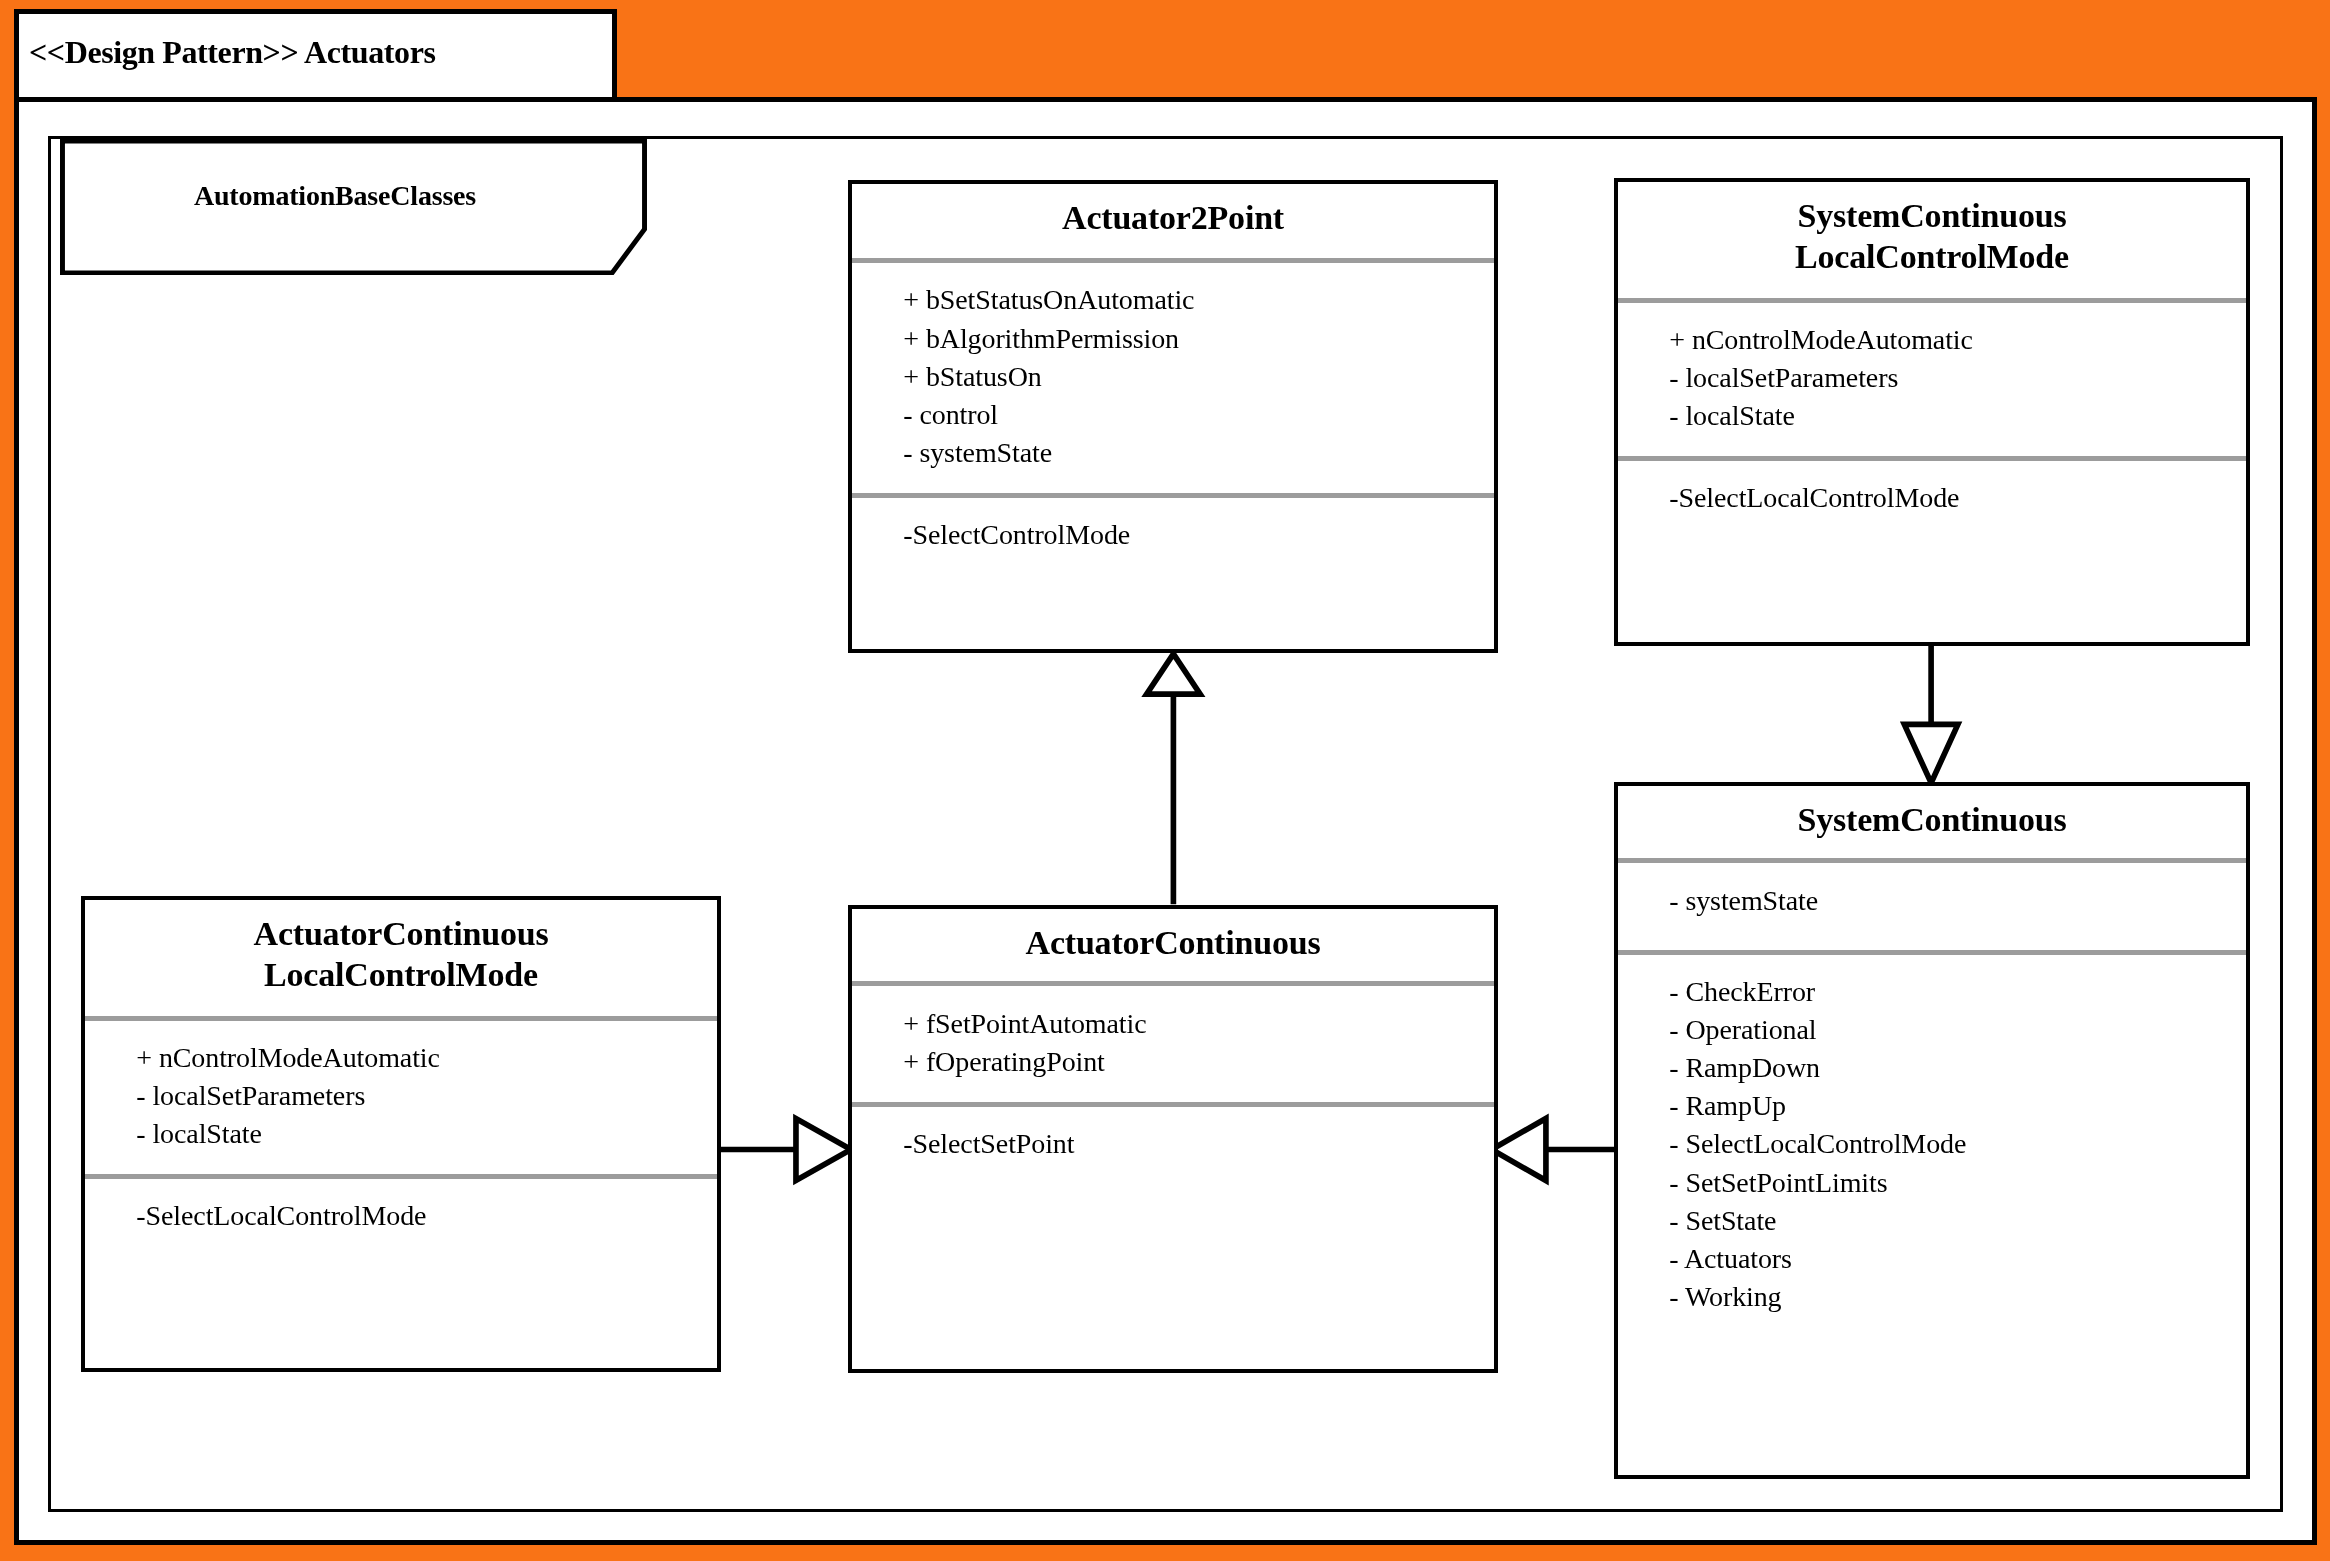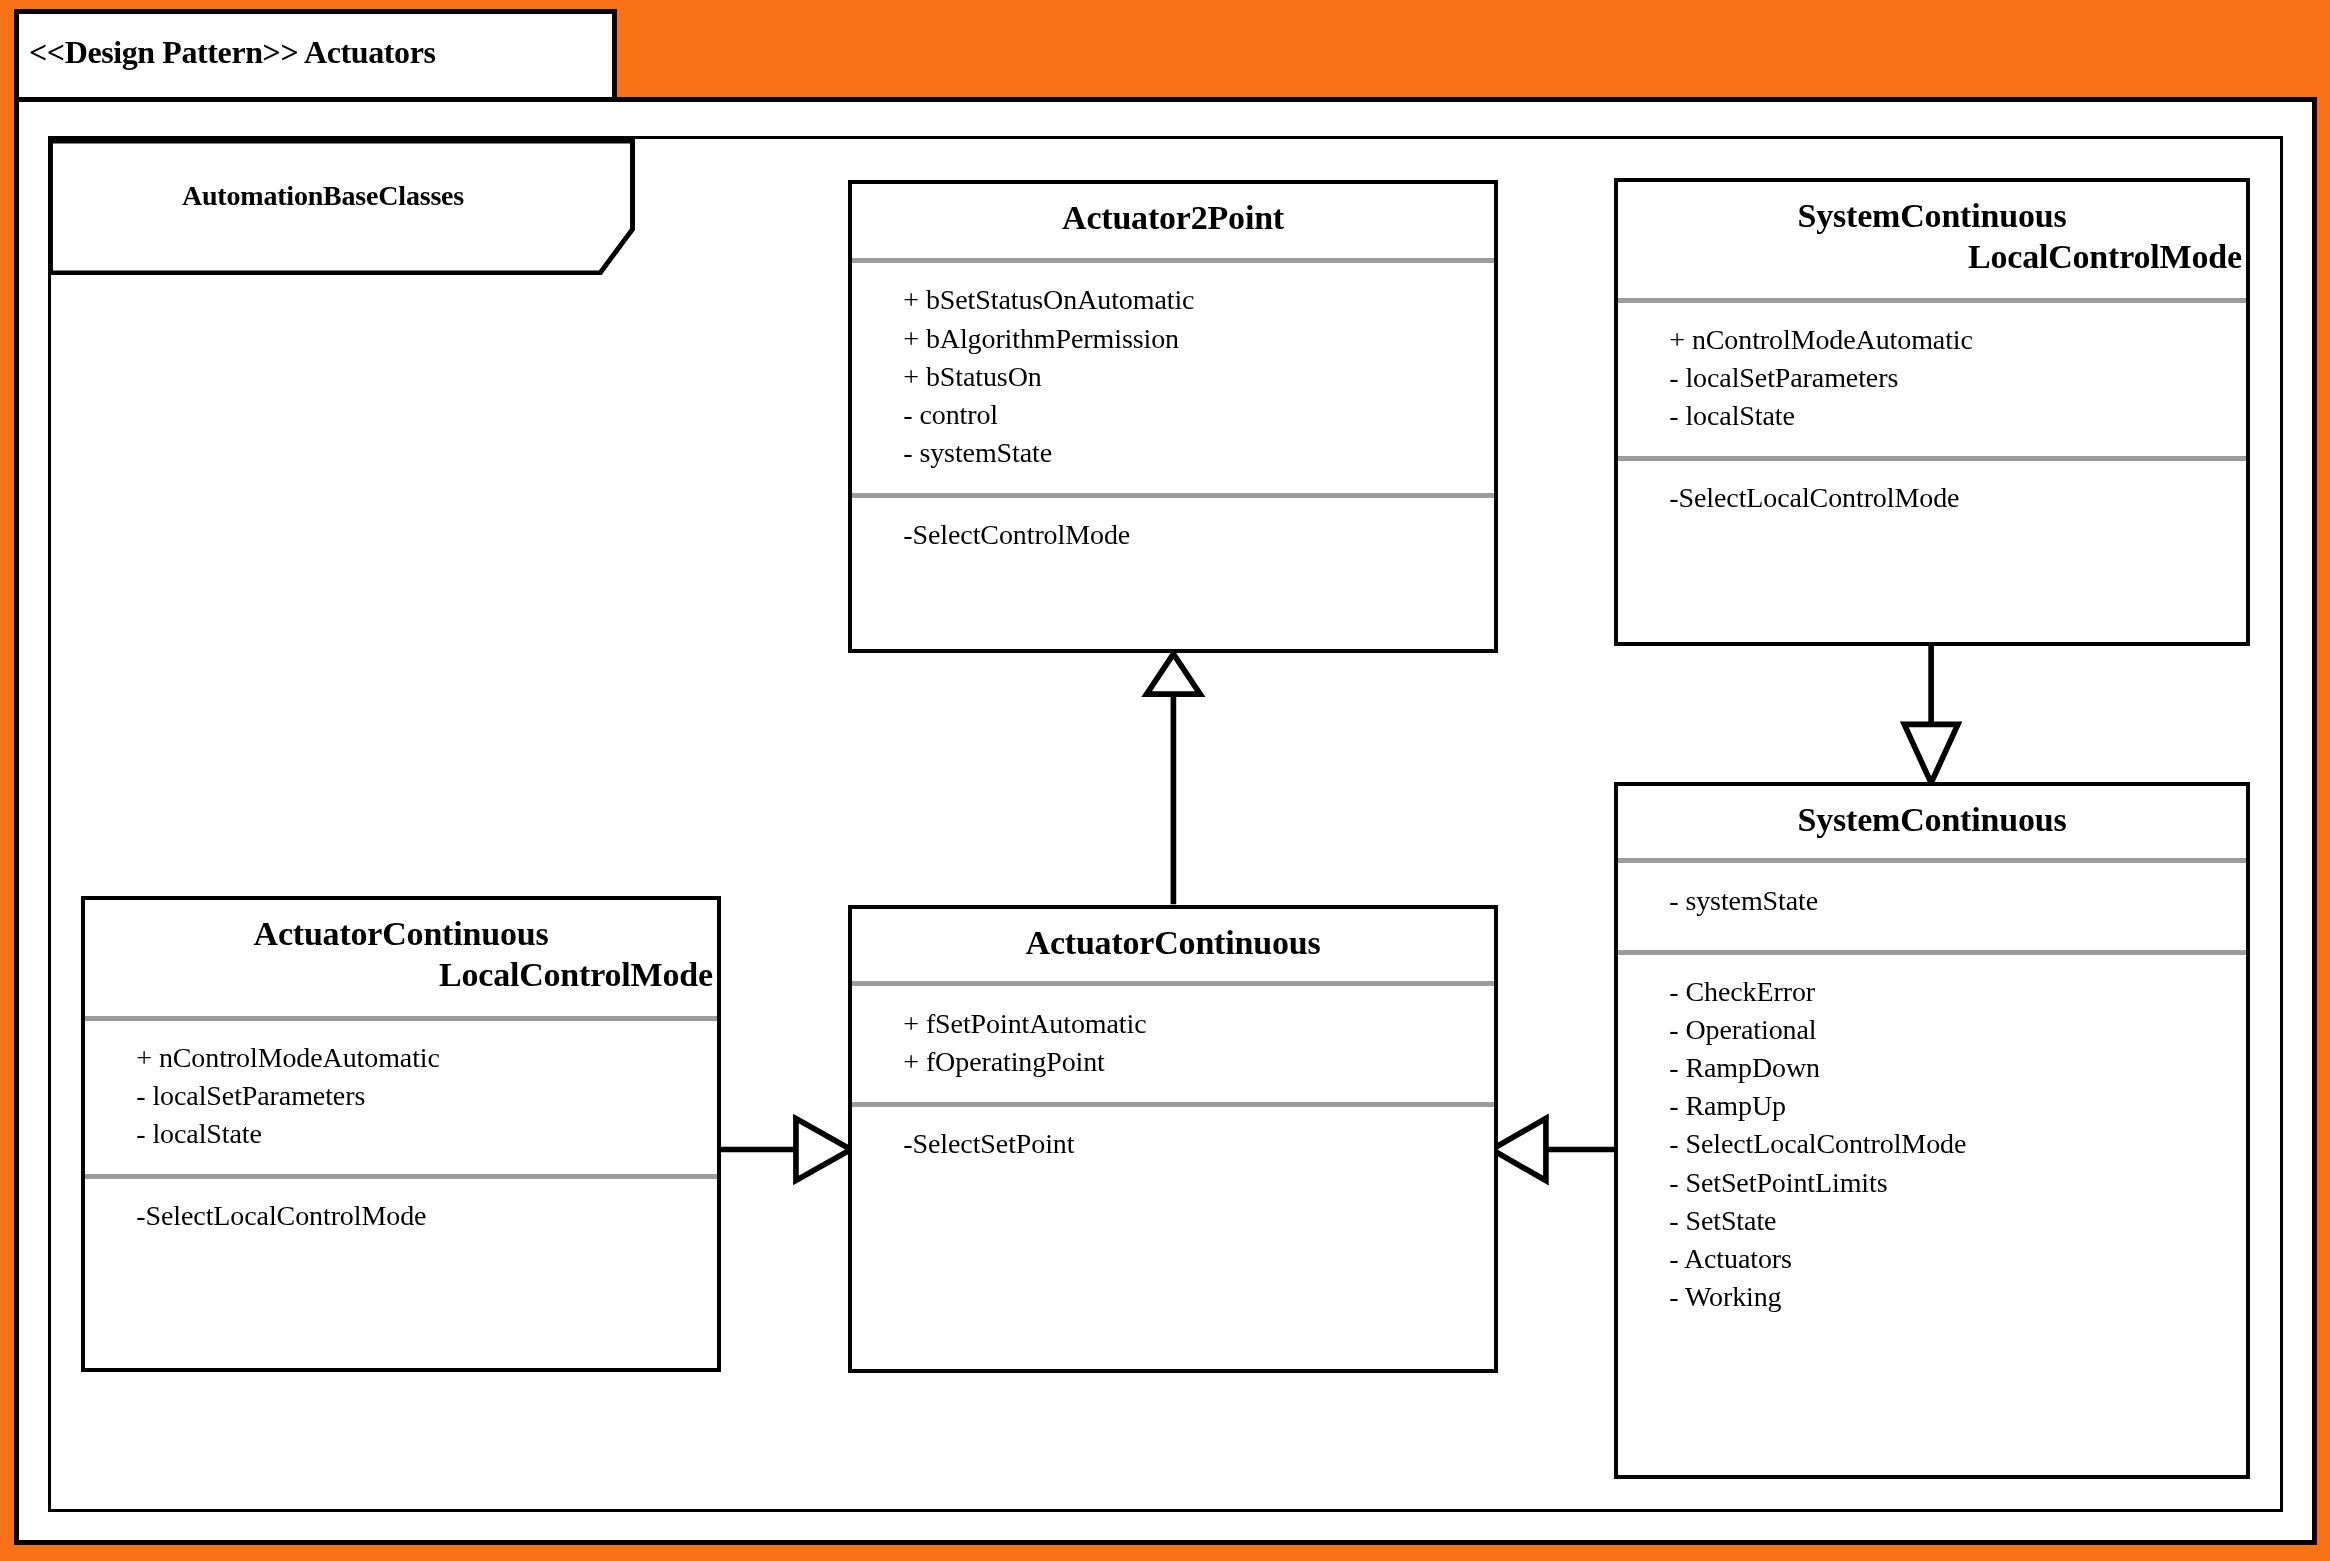--- a/index.html
+++ b/index.html
@@ -52,21 +52,21 @@
     width: 2235px; height: 1376px;
     border: 3.5px solid #000;
     box-sizing: border-box;
     background: #fff;
     z-index: 2;
   }
 
   
   .note-box {
     position: absolute;
-    left: 48px; top: 139px;
+    left: 60px; top: 139px;
     width: 547px; height: 136px;
     z-index: 4;
   }
   .note-box svg { display: block; }
   .note-label {
     position: absolute;
     left: 0; top: 41px;
     width: 550px;
     text-align: center;
     font-size: 28px;
@@ -83,21 +83,21 @@
     z-index: 5;
   }
   .cls-title {
     text-align: center;
     font-size: 34px;
     font-weight: bold;
     letter-spacing: -0.2px;
     line-height: 1.22;
     padding: 12.7px 4.2px 0 4.2px;
   }
-  .cls-title .line2 { display: block; text-align: right; }
+  .cls-title .line2 { display: block; }
   .divider {
     height: 5px;
     background: #9c9c9c;
     margin: 0;
   }
   .cls-section {
     padding: 18.3px 0 0 11.3px;
     margin-left: 40px;
   }
   .cls-section .member {

